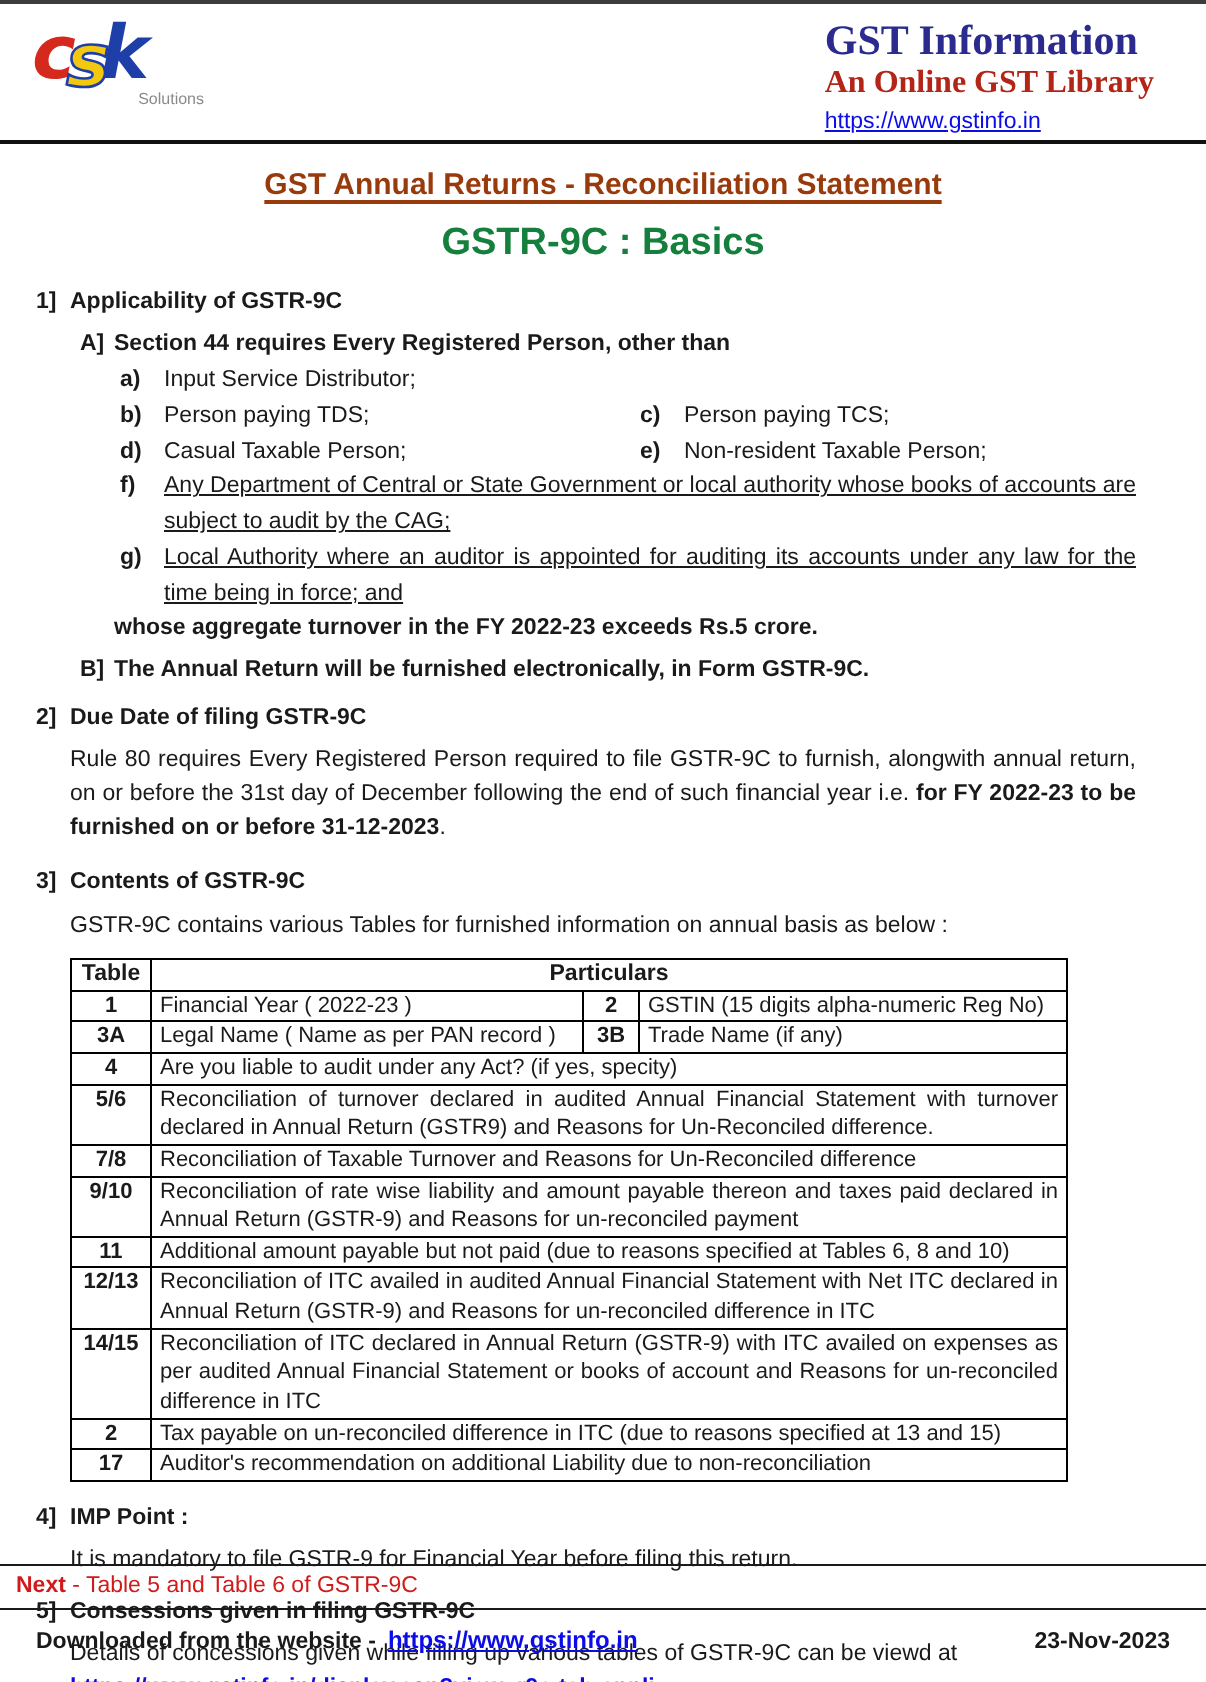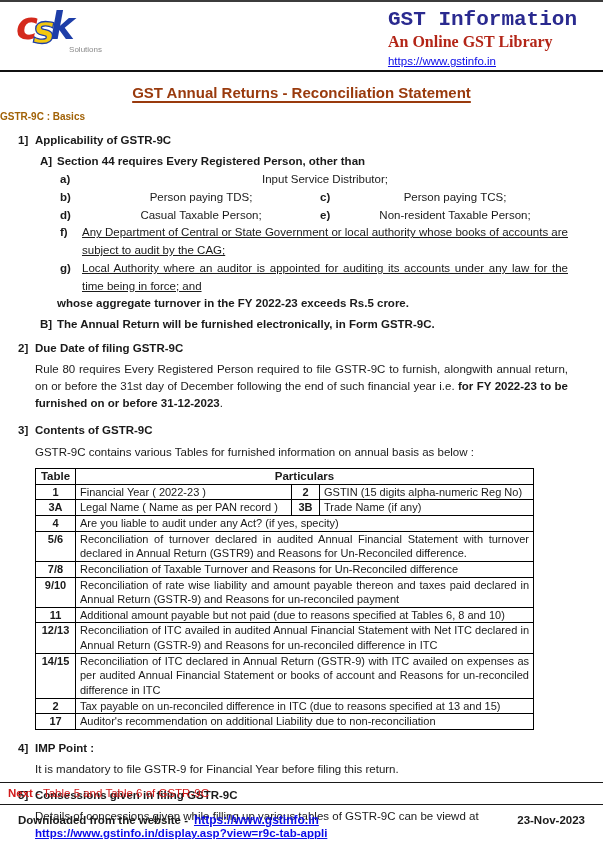--- a/index.html
+++ b/index.html
@@ -12,42 +12,42 @@
   .masthead{display:flex;justify-content:space-between;align-items:flex-start;
     padding:7px 26px 0 16px;height:61px;border-radius:17px;}
   .logo{width:110px;}
   .logo-letters{font-family:"DejaVu Sans",sans-serif;font-weight:900;font-style:italic;
     font-size:37px;line-height:0.95;letter-spacing:-5px;}
   .logo-c{color:var(--logo_red);}
   .logo-s{color:var(--logo_yellow);-webkit-text-stroke:1.3px var(--logo_blue);position:relative;top:4px;}
   .logo-k{color:var(--logo_blue);}
   .logo-tagline{font-size:8px;color:#8a8a8a;text-align:right;width:86px;margin-top:1px;}
   .site-info{text-align:left;}
-  .site-title{font-family:Liberation Mono, monospace;font-weight:bold;font-size:21px;
+  .site-title{font-family:Liberation Serif, serif;font-weight:bold;font-size:21px;
     color:var(--header_navy);line-height:1.05;}
   .site-subtitle{font-family:"Liberation Serif",serif;font-weight:bold;font-size:16px;
     color:var(--header_maroon);margin-top:2px;}
   .site-link{font-size:11.5px;color:var(--link_blue);text-decoration:underline;display:inline-block;margin-top:3px;}
   .rule{border-top:2px solid #111;}
   
   .doc-title{text-align:center;margin:12px 0 0;font-size:15px;font-weight:bold;
     color:var(--title_brown);}
   .doc-title span{text-decoration:underline;text-underline-offset:3px;text-decoration-thickness:1.5px;}
-  .doc-subtitle{text-align:left;font-size:10px;font-weight:bold;color:#a16207;margin:10px 0 0;}
+  .doc-subtitle{text-align:center;font-size:19px;font-weight:bold;color:#15803d;margin:10px 0 0;}
   
   .content{padding:0 35px 0 18px;font-size:11.5px;}
   .sec-head{display:flex;font-weight:bold;margin-top:12px;}
   .sec-num{width:17px;flex:0 0 17px;}
   .sec-body{margin-left:17px;}
   .sub-head{display:flex;font-weight:bold;margin-top:9px;padding-left:5px;}
   .sub-num{width:17px;flex:0 0 17px;}
   .abc-grid{display:grid;grid-template-columns:260px 1fr;margin-left:25px;margin-top:4px;line-height:1.55;}
   .li{display:flex;}
   .li .m{width:22px;flex:0 0 22px;font-weight:bold;}
-  .li .t{flex:1;text-align:center;}
+  .li .t{flex:1;}
   .full{grid-column:1 / -1;}
   .justify .t{text-align:justify;text-decoration:underline;}
   .turnover{font-weight:bold;margin-left:22px;margin-top:1px;}
   .para{margin:7px 0 0;line-height:1.5;text-align:justify;}
   .intro{margin:8px 0 0;line-height:1.4;}
   
   table.gst{border-collapse:collapse;margin-top:7px;width:499px;font-size:11px;table-layout:fixed;}
   table.gst td,table.gst th{border:1px solid #000;padding:0 4px;line-height:1.33;vertical-align:top;}
   table.gst th{font-size:11.5px;}
   .tnum{text-align:center;font-weight:bold;}

